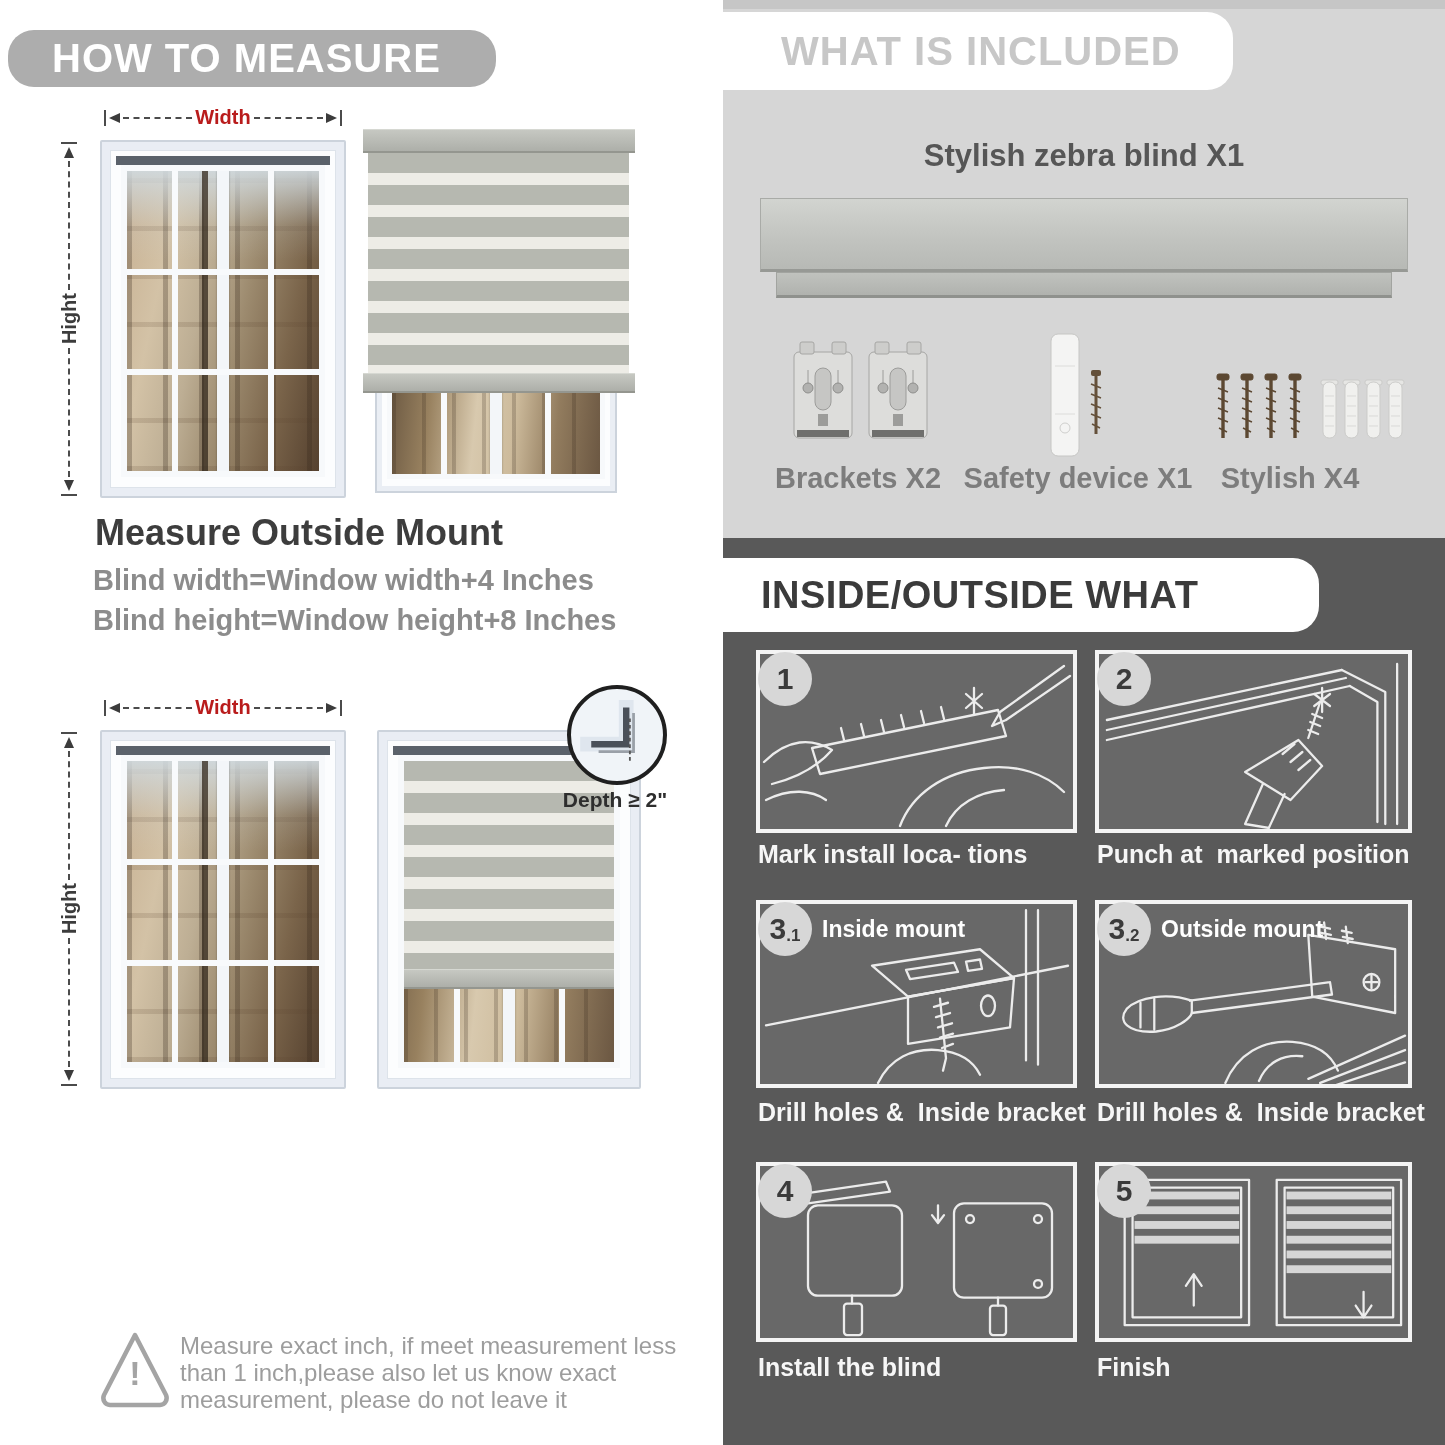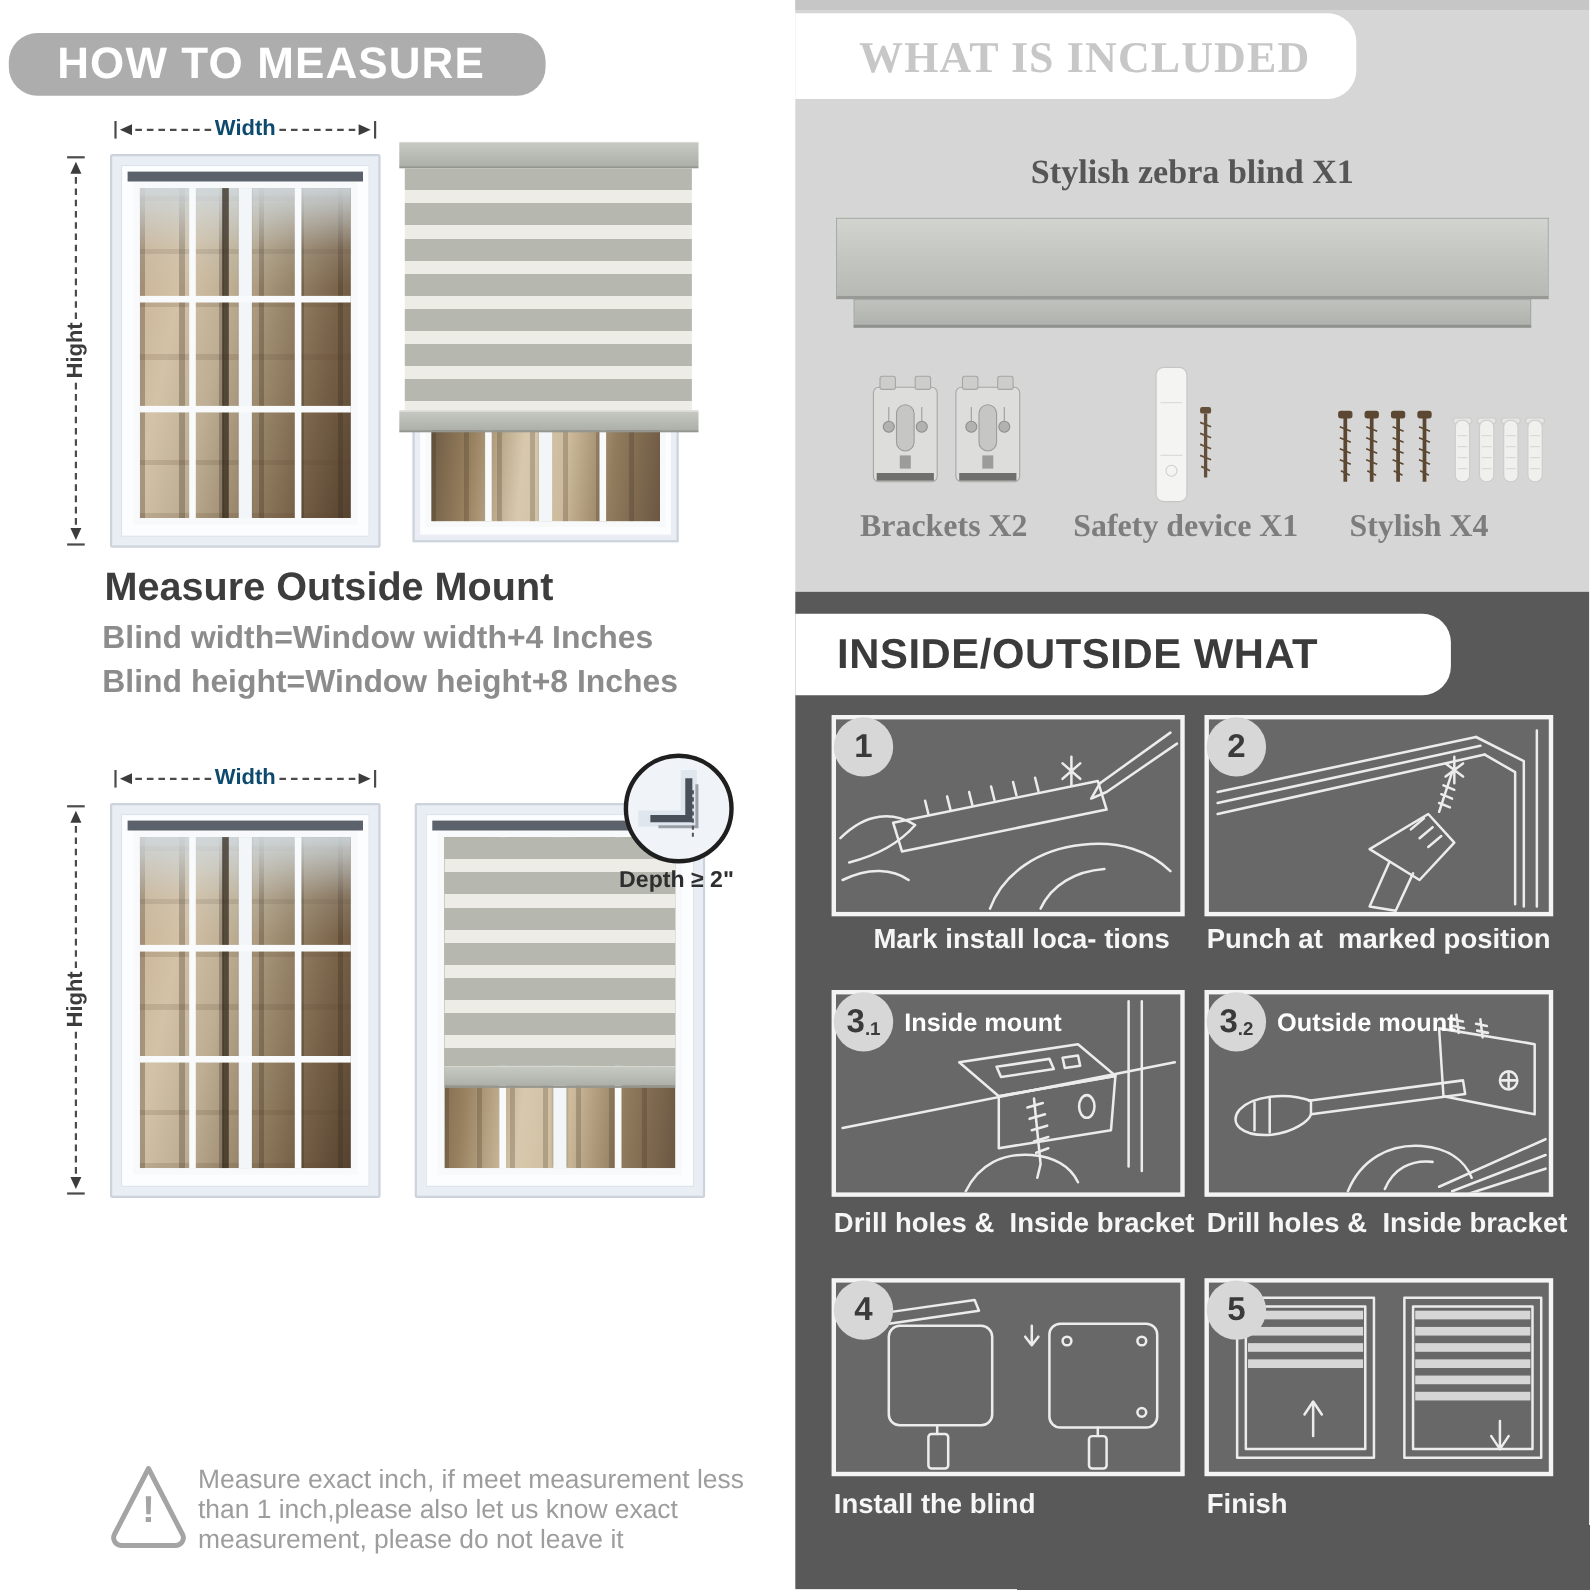--- a/index.html
+++ b/index.html
@@ -8,21 +8,21 @@
   .abs{position:absolute;}
 
   
   .banner{left:8px;top:30px;width:488px;height:57px;background:#adadad;border-radius:26px;
           color:#ffffff;font-size:40px;font-weight:bold;letter-spacing:1px;
           display:flex;align-items:center;padding-left:44px;box-sizing:border-box;}
   .h1{font-size:36px;font-weight:bold;color:#3d3d3d;}
   .formula{font-size:29px;font-weight:bold;color:#8c8c8c;line-height:40px;}
 
   
-  .dim-h{display:flex;align-items:center;gap:3px;color:#0c4a6e;font-size:20px;font-weight:bold;}
+  .dim-h{display:flex;align-items:center;gap:3px;color:#b91c1c;font-size:20px;font-weight:bold;}
   .dim-h .dline{flex:1;height:0;border-top:2px dashed #4b4b4b;}
   .arrow-l{width:0;height:0;border-top:5px solid transparent;border-bottom:5px solid transparent;border-right:11px solid #3c3c3c;}
   .arrow-r{width:0;height:0;border-top:5px solid transparent;border-bottom:5px solid transparent;border-left:11px solid #3c3c3c;}
   .etick{width:2px;height:16px;background:#4b4b4b;}
   .dim-v{display:flex;flex-direction:column;align-items:center;gap:3px;color:#3c3c3c;font-size:20px;font-weight:bold;}
   .dim-v .dline{flex:1;width:0;border-left:2px dashed #4b4b4b;}
   .arrow-u{width:0;height:0;border-left:5px solid transparent;border-right:5px solid transparent;border-bottom:11px solid #3c3c3c;}
   .arrow-d{width:0;height:0;border-left:5px solid transparent;border-right:5px solid transparent;border-top:11px solid #3c3c3c;}
   .etick-h{height:2px;width:16px;background:#4b4b4b;}
   .vlabel{writing-mode:vertical-rl;transform:rotate(180deg);}
@@ -57,21 +57,21 @@
   .wuframe{position:absolute;inset:5px;background:#fcfdfe;}
   .wuglass{position:absolute;left:10px;right:10px;top:0;bottom:12px;border:5px solid #f7f9fb;overflow:hidden;}
 
   .mag{border-radius:50%;border:4px solid #1f1f1f;background:#f0f4f8;box-sizing:border-box;z-index:5;overflow:hidden;}
   .depth-label{font-size:21px;font-weight:bold;color:#2e2e2e;text-align:center;}
 
   .warn-text{font-size:24px;color:#9d9d9d;line-height:27px;}
   .bang{position:absolute;left:0;right:0;top:26px;text-align:center;font-size:34px;font-weight:bold;color:#a4a4a4;}
 
   
-  .light-sec{left:723px;top:0;width:722px;height:538px;background:#d6d6d6;font-family:Liberation Serif, serif;}
+  .light-sec{left:723px;top:0;width:722px;height:538px;background:#d6d6d6;}
   .light-top-edge{left:0;top:0;width:722px;height:9px;background:#c6c6c6;}
   .tab-light{left:0;top:12px;width:510px;height:78px;background:#ffffff;border-radius:0 26px 26px 0;
              display:flex;align-items:center;padding-left:58px;box-sizing:border-box;
              font-size:40px;font-weight:bold;color:#c7c7c7;letter-spacing:1px;}
   .product-title{left:0;right:0;top:138px;text-align:center;font-size:31px;font-weight:bold;color:#565656;}
   .hr1{background:linear-gradient(180deg,#d2d4d0 0%,#c2c4c0 55%,#b7b9b5 100%),
        repeating-linear-gradient(0deg, rgba(255,255,255,.1) 0 1px, rgba(0,0,0,0) 1px 3px);
        border:1px solid #a9aba7;border-bottom:3px solid #979995;box-sizing:border-box;}
   .hr2{background:linear-gradient(180deg,#c0c2be,#b0b2ae);border:1px solid #a2a4a0;border-bottom:3px solid #8f918d;box-sizing:border-box;}
   .comp-label{transform:translateX(-50%);font-size:29px;font-weight:bold;color:#7d7d7d;white-space:nowrap;}
@@ -317,21 +317,21 @@
           <path d="M140,172 C152,140 184,118 224,114 C258,110 286,120 304,138"></path>
           <path d="M186,172 C196,150 218,138 244,136"></path>
         </g>
       </svg>
       <div class="badge">
           <span>1</span>
           <span class="sub"></span>
         </div>
       <div class="panel-label"></div>
     </div>
-    <div class="abs caption" style="left:35px;top:302px;margin-left:36px;">Mark install loca- tions</div>
+    <div class="abs caption" style="left:35px;top:302px;">Mark install loca- tions</div>
 
     <div class="abs panel" style="left:372px;top:112px;width:317px;height:183px;">
       <svg class="art" viewBox="0 0 313 175" preserveAspectRatio="none">
         <g fill="none" stroke="#ececec" stroke-width="2.3" stroke-linecap="round" stroke-linejoin="round">
           <path d="M8,66 L246,16 M8,76 L250,24 M8,86 L254,32"></path>
           <path d="M246,16 L290,38 L290,170 M254,32 L282,48 L282,168 M302,10 L302,170"></path>
           <path d="M148,118 L194,146 L226,112 L202,86 Z"></path>
           <path d="M186,100 l12,-10 M194,108 l12,-10 M202,116 l12,-10"></path>
           <path d="M166,130 L148,170 M188,140 L172,174 M148,170 L172,174"></path>
           <path d="M212,84 L224,48"></path>

